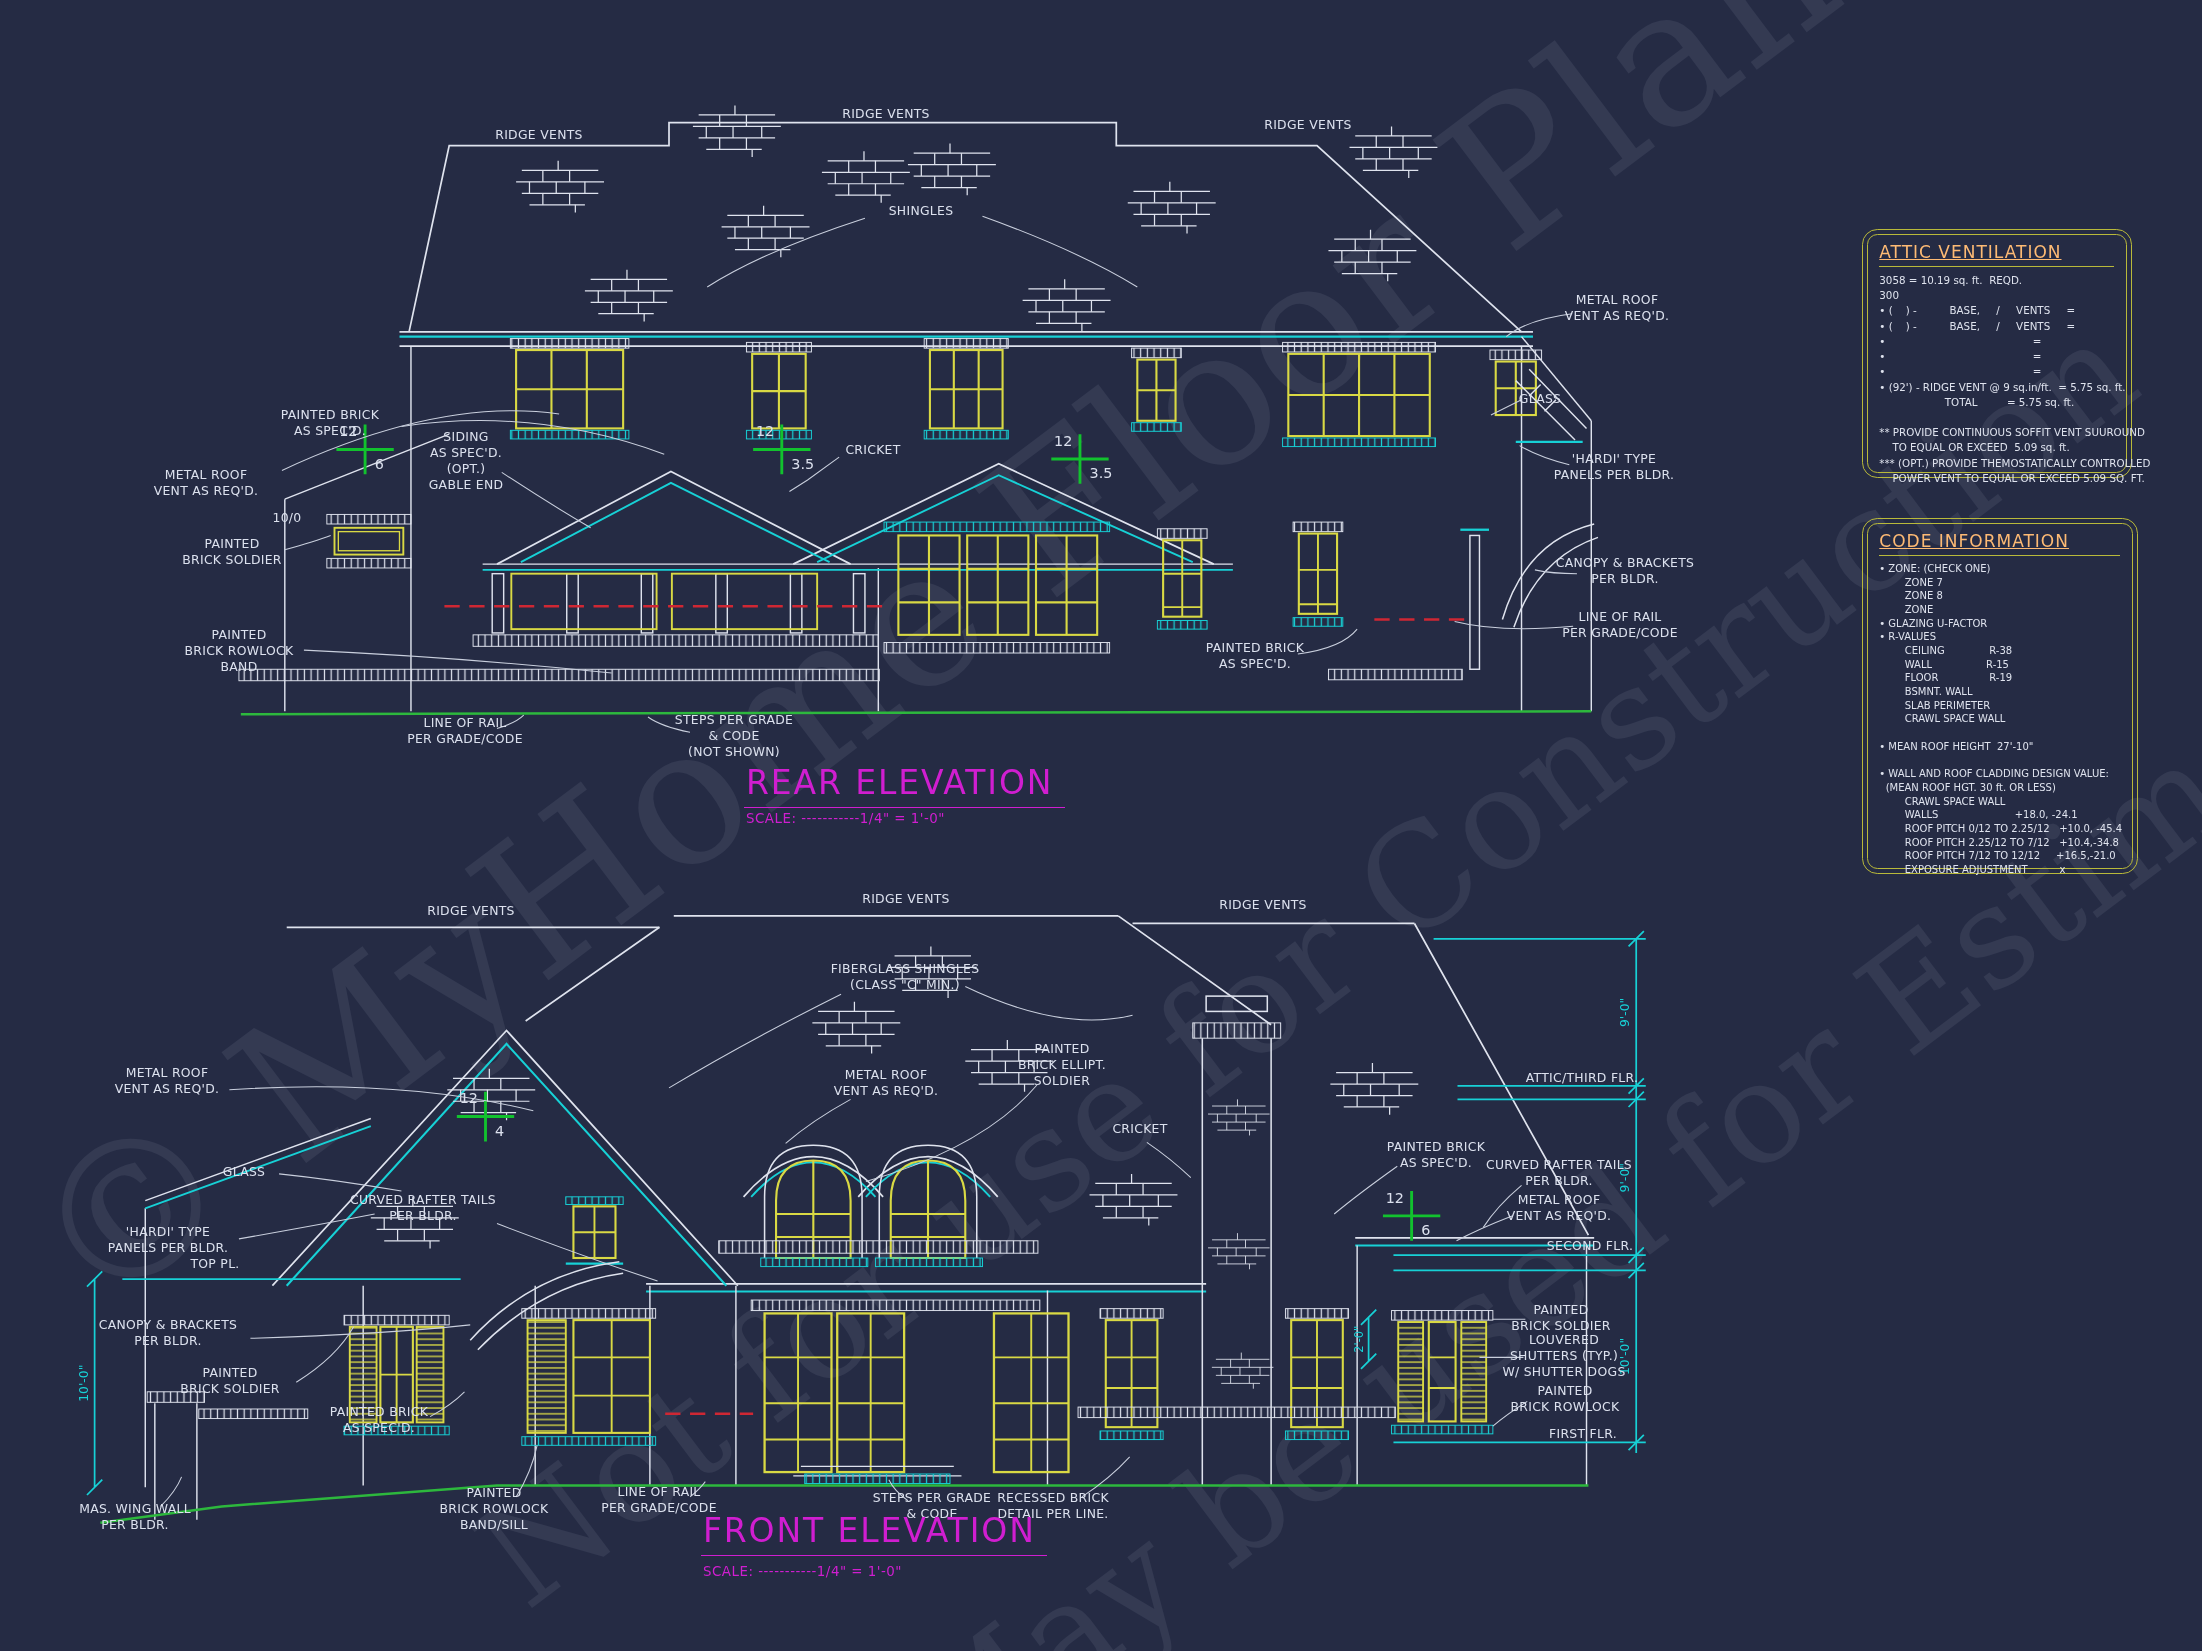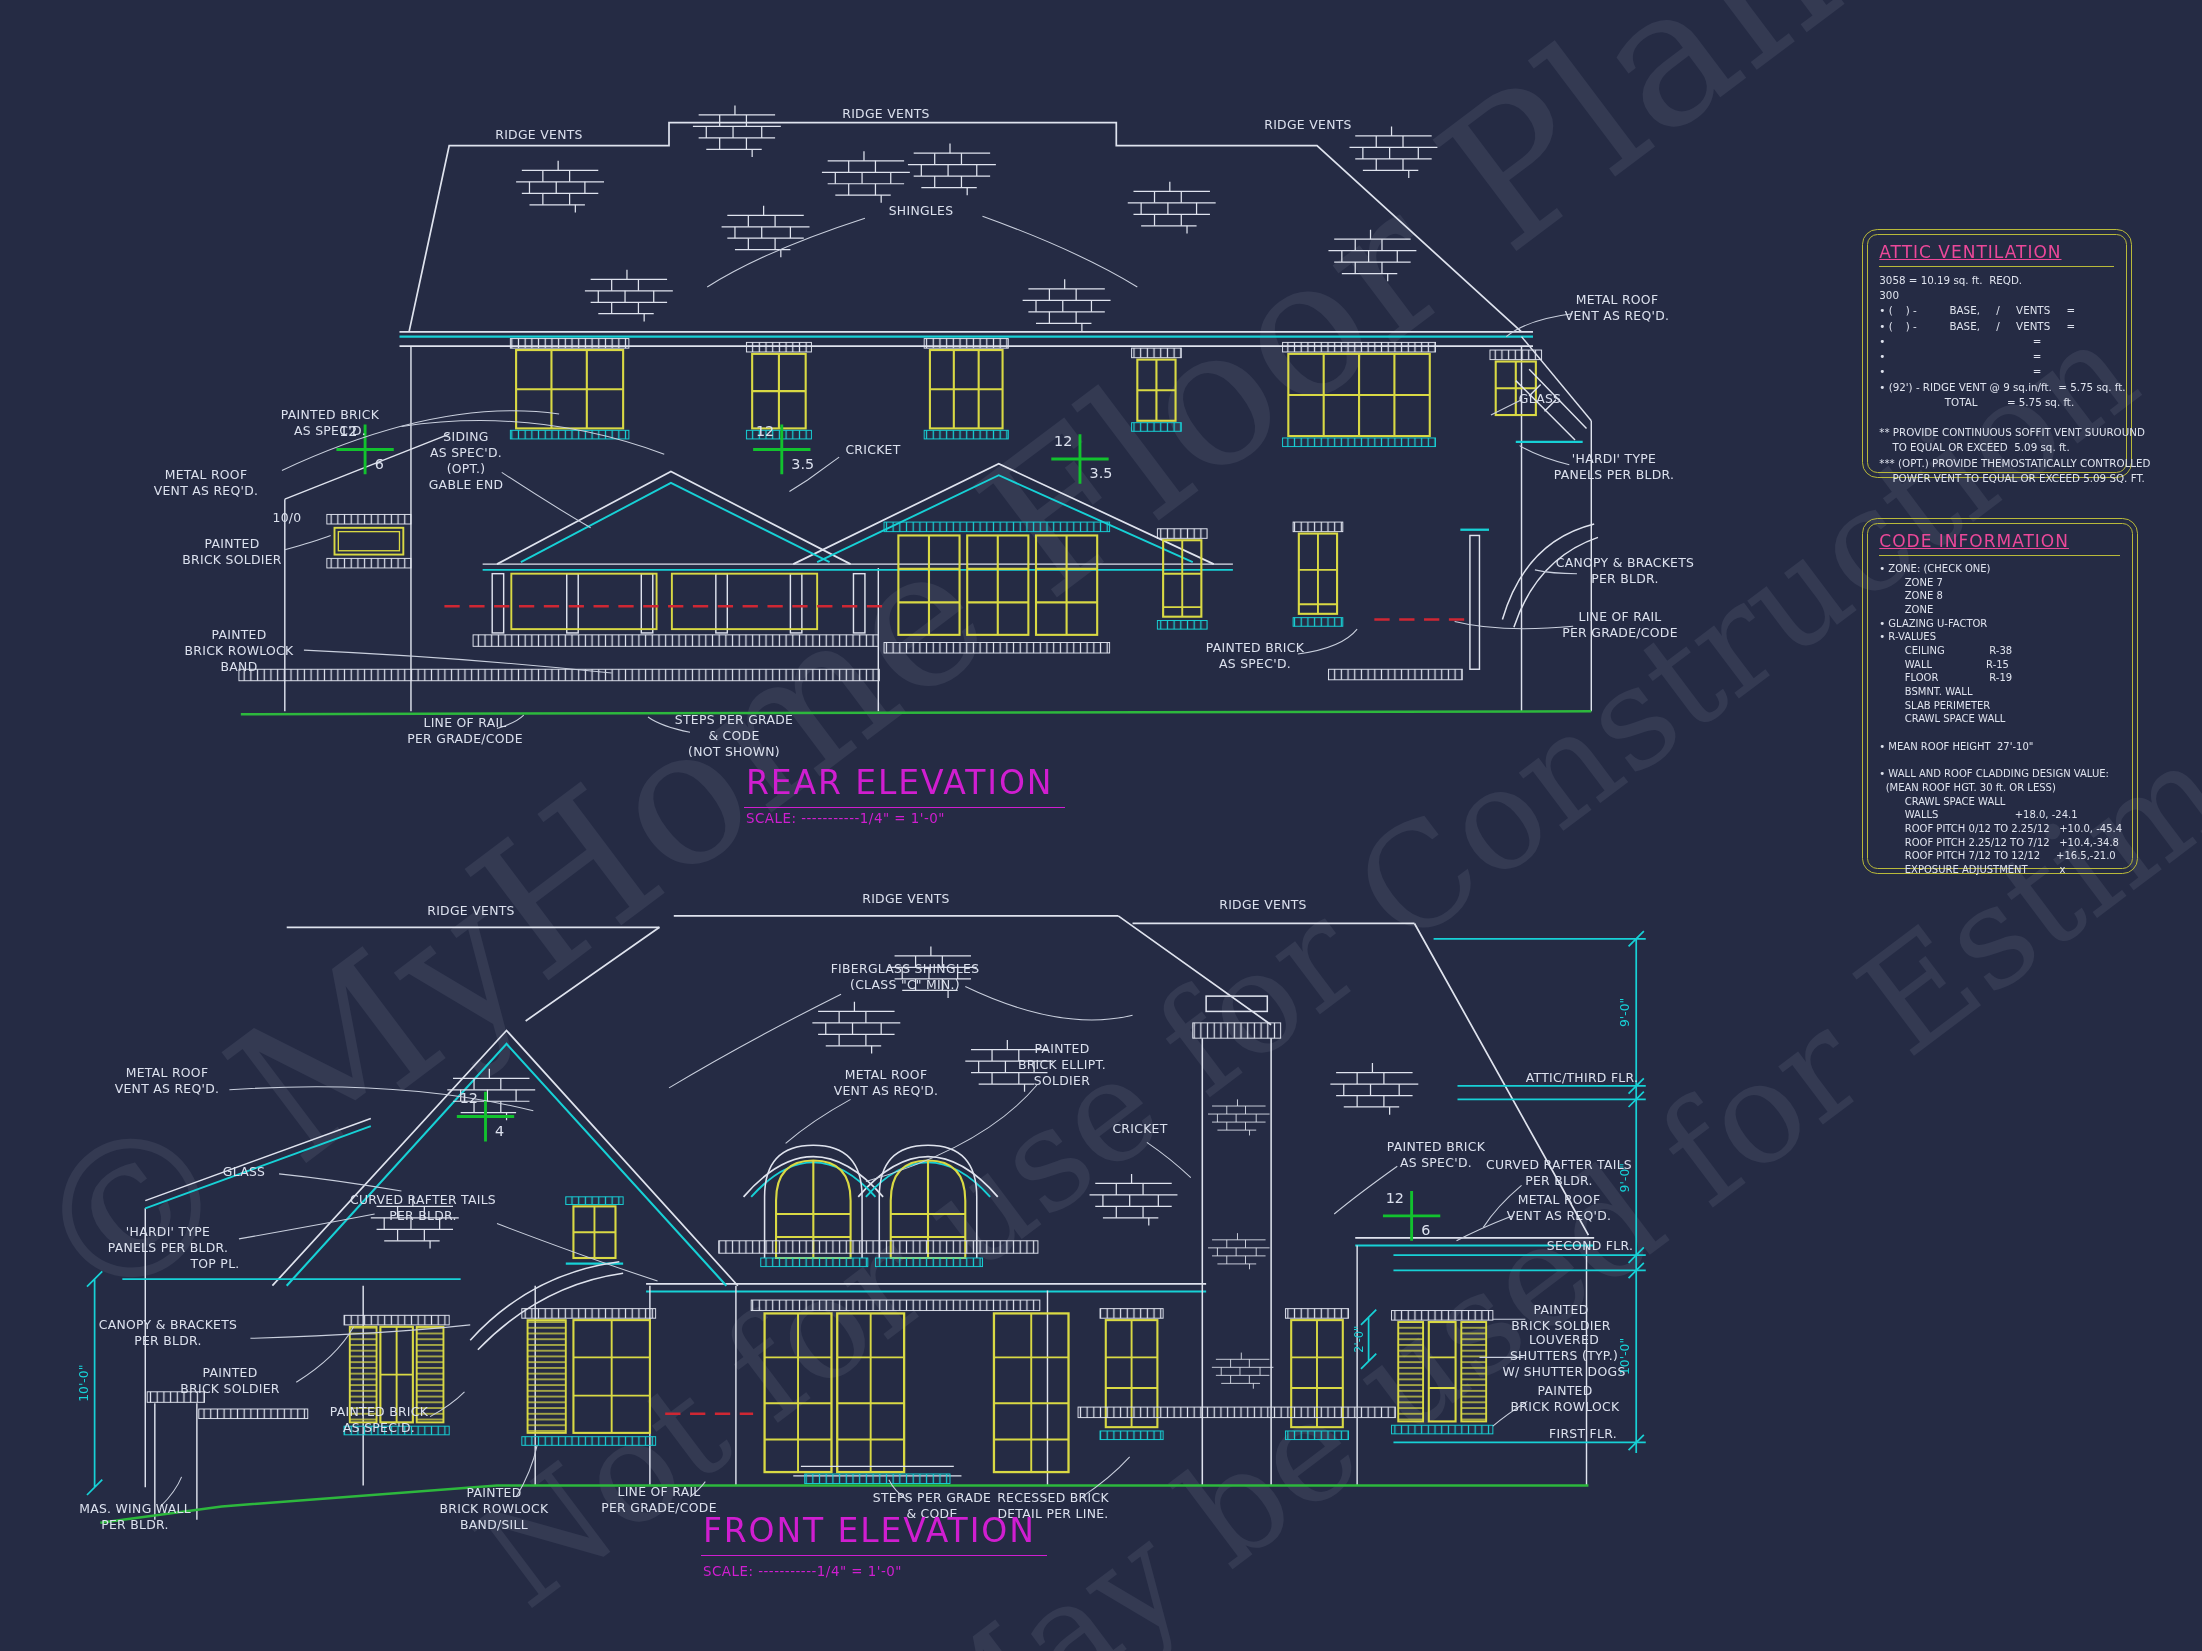--- a/index.html
+++ b/index.html
@@ -10,21 +10,21 @@
   .wm{position:absolute;font-family:"DejaVu Serif",serif;color:#ccd3e6;opacity:.085;
       transform:rotate(-37deg);transform-origin:left center;white-space:nowrap;pointer-events:none;}
   .lbl{position:absolute;transform:translate(-50%,-50%);color:#dce1ee;font-size:12.4px;
        line-height:1.28;letter-spacing:0.3px;text-align:center;white-space:pre-line;}
   .title{position:absolute;color:#d01ed0;font-size:33px;letter-spacing:1.9px;white-space:nowrap;
          border-bottom:1.9px solid #d01ed0;padding:0 11.5px 4.8px 1.9px;}
   .scale{position:absolute;color:#d01ed0;font-size:13.4px;letter-spacing:0.5px;white-space:pre;}
   .panel{position:absolute;border:1.9px solid #b9b93a;border-radius:15.3px;padding:3.8px;}
   .panel-inner{border:1.4px solid #b9b93a;border-radius:10.5px;height:100%;box-sizing:border-box;
                padding:7.6px 11.5px;}
-  .ptitle{color:#ec4899;font-size:17px;letter-spacing:1px;text-decoration:underline;
+  .ptitle{color:#fdba74;font-size:17px;letter-spacing:1px;text-decoration:underline;
           border-bottom:1.5px solid #b9b93a;padding-bottom:3.8px;margin-bottom:5.7px;}
   .pline{color:#dfe3ee;font-size:10.3px;line-height:1.48;white-space:pre;min-height:1.2em;}
   .code .pline{font-size:10px;line-height:1.37;}
 </style>
 </head>
 <body>
 
 <div class="page">
 
   <div class="wm" style="left:57px;top:1157px;font-size:191px;">© MyHome Floor Plans</div>

